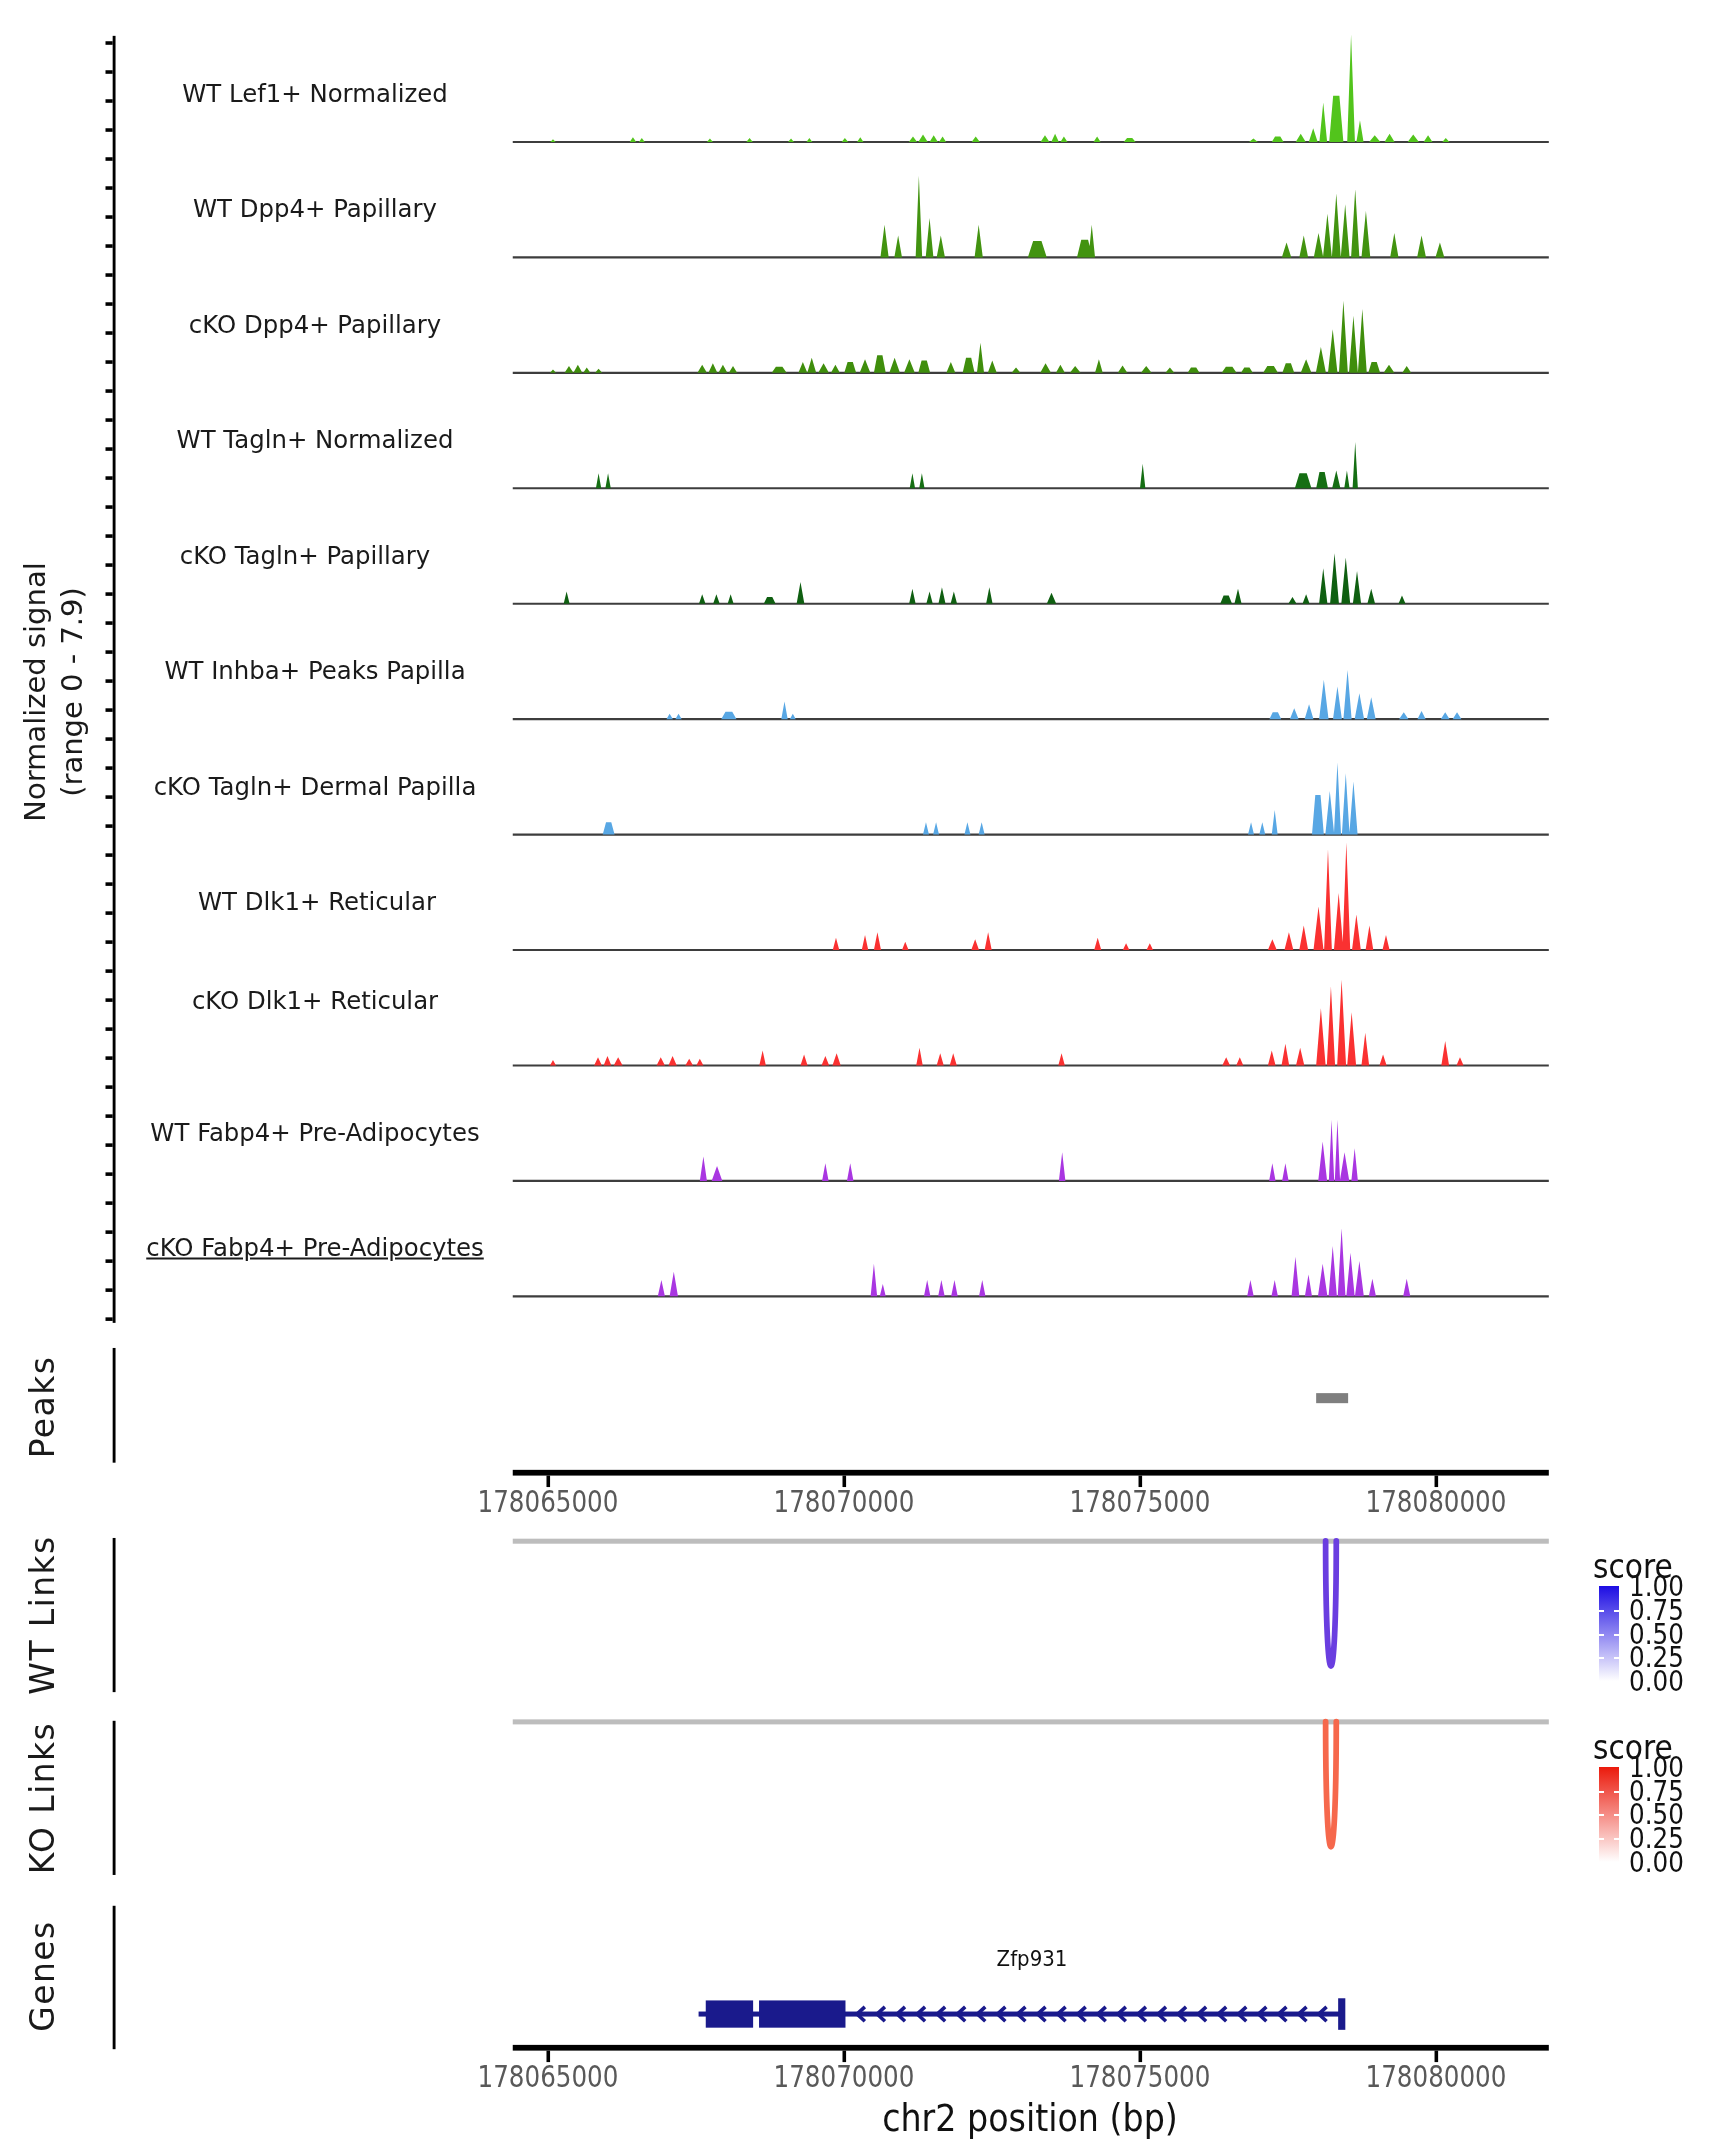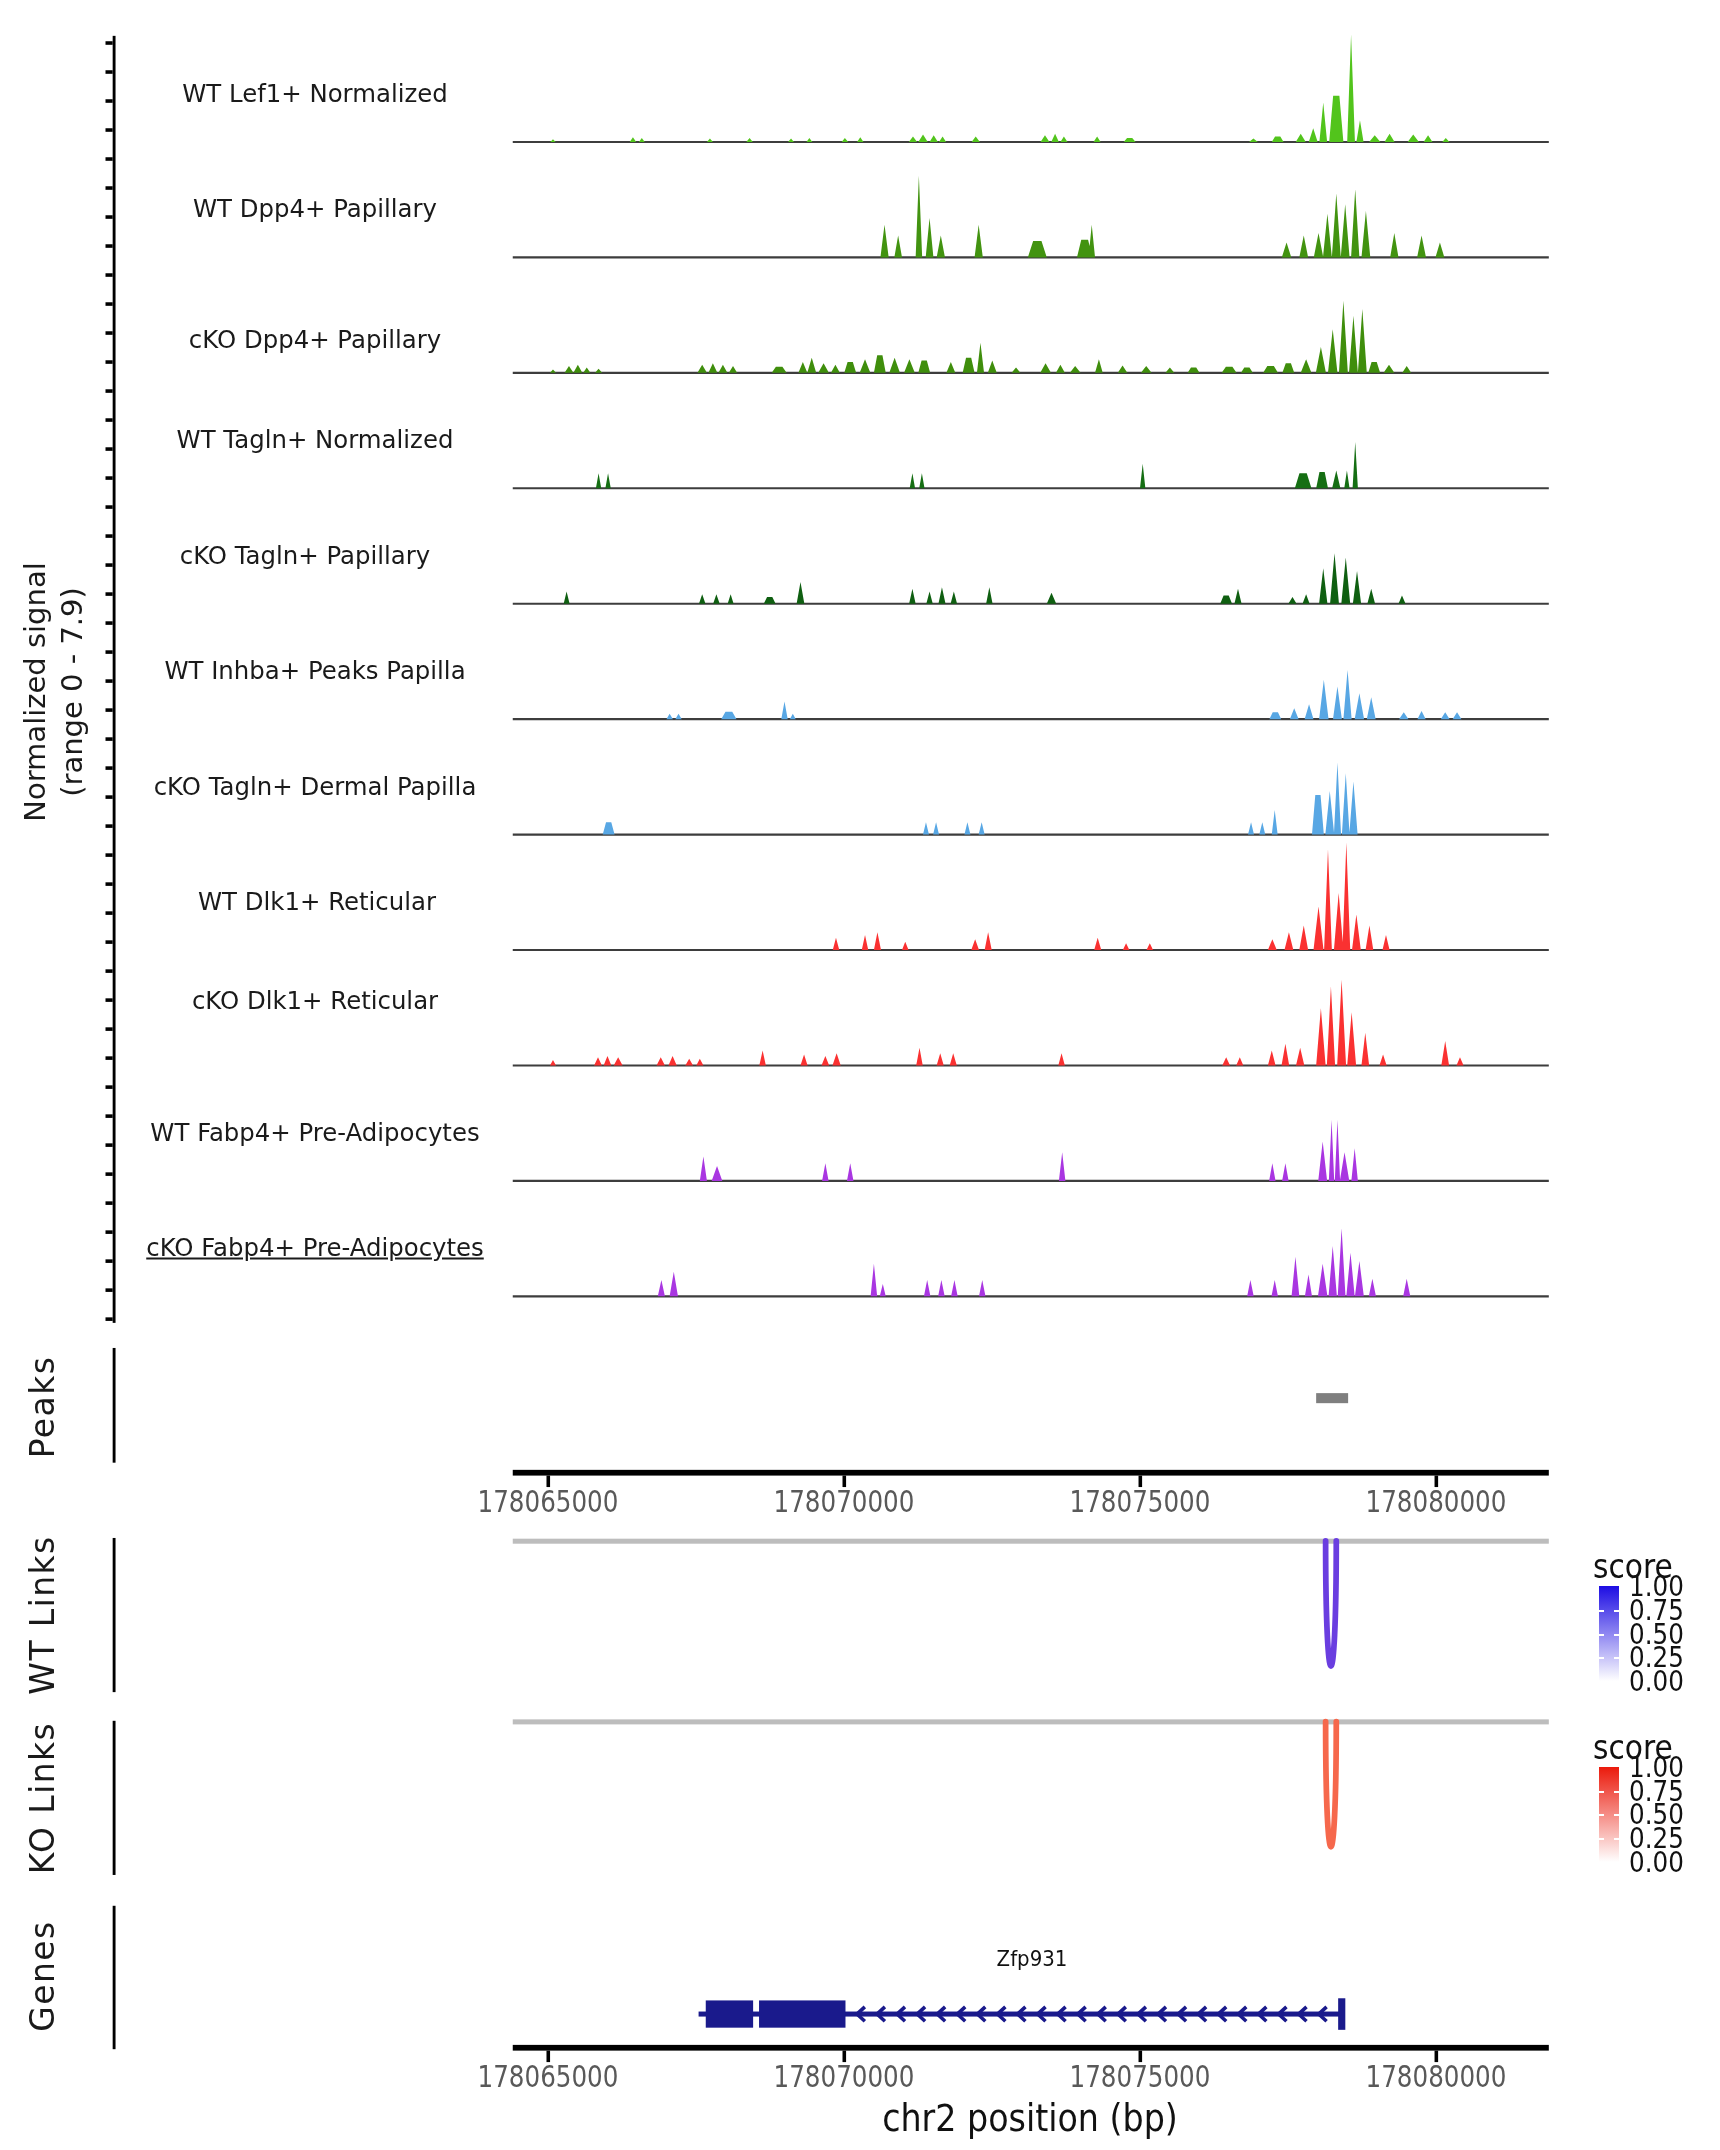--- a/index.html
+++ b/index.html
@@ -154,21 +154,21 @@
   </div>
 
   <div class="rotlbl seclbl" style="left:42px;top:1407px;">Peaks</div>
   <div class="rotlbl seclbl" style="left:42px;top:1615px;">WT Links</div>
   <div class="rotlbl seclbl" style="left:42px;top:1798px;">KO Links</div>
   <div class="rotlbl seclbl" style="left:42px;top:1976px;">Genes</div>
 
   <div id="track-labels">
       <div class="track-label" style="left: 93px; top: 93px;">WT Lef1+ Normalized</div>
       <div class="track-label" style="left: 93px; top: 208px;">WT Dpp4+ Papillary</div>
-      <div class="track-label" style="left: 93px; top: 324px; margin-top: 15px;">cKO Dpp4+ Papillary</div>
+      <div class="track-label" style="left: 93px; top: 324px;">cKO Dpp4+ Papillary</div>
       <div class="track-label" style="left: 93px; top: 439px;">WT Tagln+ Normalized</div>
       <div class="track-label" style="left: 83px; top: 555px;">cKO Tagln+ Papillary</div>
       <div class="track-label" style="left: 93px; top: 670px;">WT Inhba+ Peaks Papilla</div>
       <div class="track-label" style="left: 93px; top: 786px;">cKO Tagln+ Dermal Papilla</div>
       <div class="track-label" style="left: 95px; top: 901px;">WT Dlk1+ Reticular</div>
       <div class="track-label" style="left: 93px; top: 1000px;">cKO Dlk1+ Reticular</div>
       <div class="track-label" style="left: 93px; top: 1132px;">WT Fabp4+ Pre-Adipocytes</div>
       <div class="track-label" style="left: 93px; top: 1247px; text-decoration: underline;">cKO Fabp4+ Pre-Adipocytes</div>
     </div>
 

